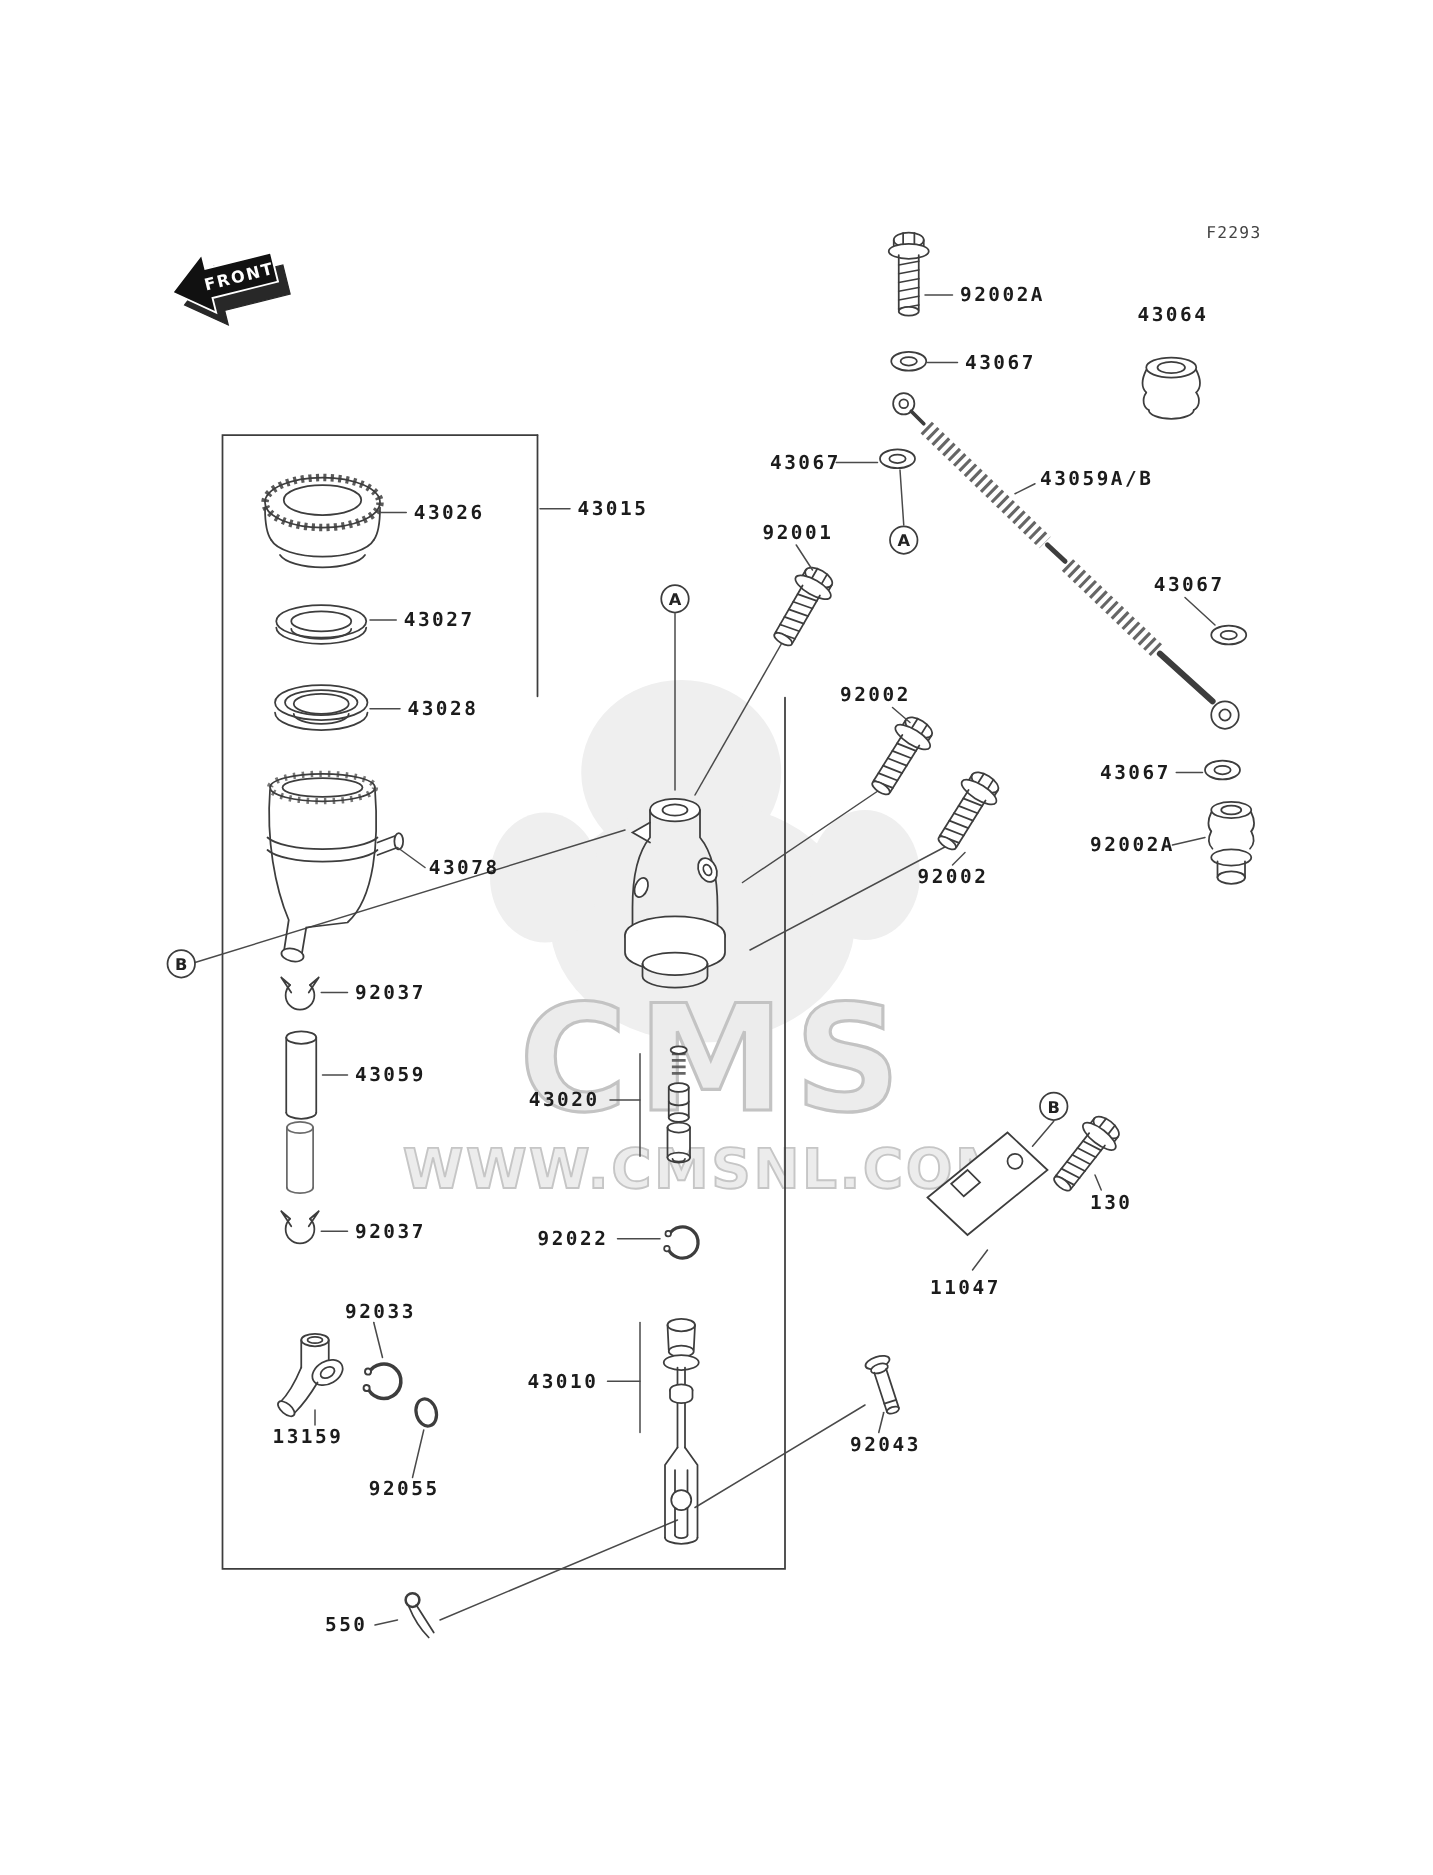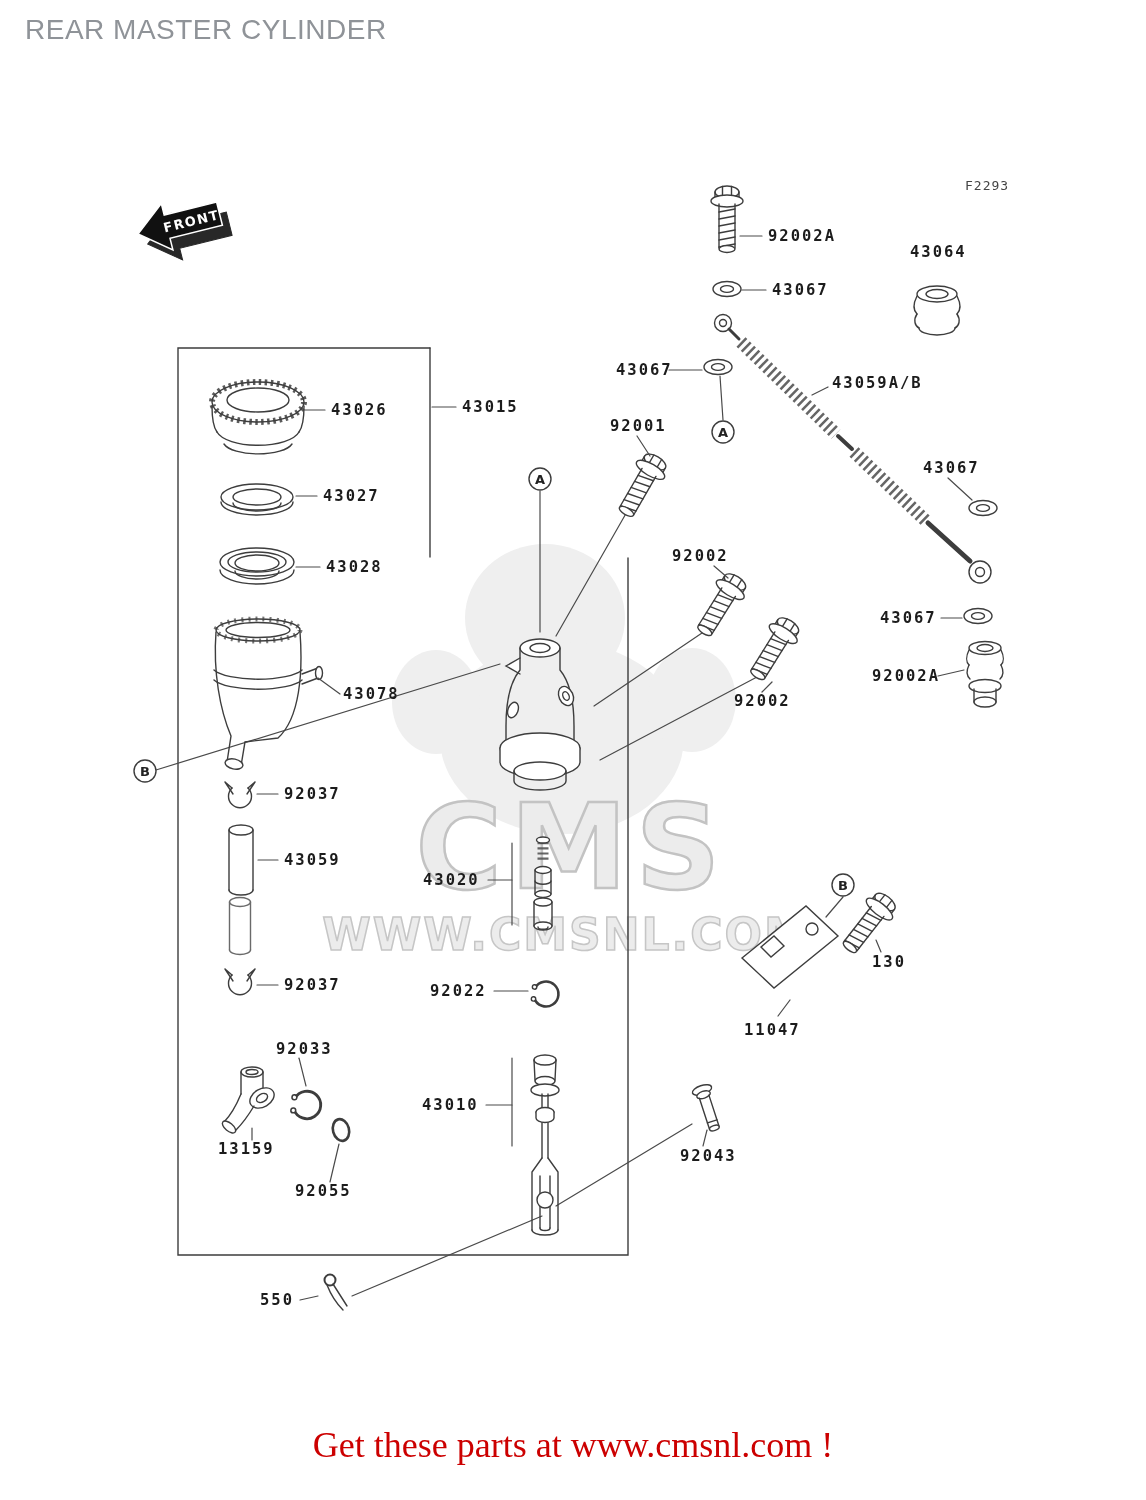--- a/index.html
+++ b/index.html
@@ -21,21 +21,20 @@
         letter-spacing:2px;fill:#ececec;stroke:#c6c6c6;stroke-width:1.5px;text-anchor:middle;}
   .front-txt{font-family:"DejaVu Sans",sans-serif;font-weight:bold;font-size:13px;
         letter-spacing:1.5px;fill:#fff;text-anchor:middle;}
   .coil{stroke:#555;stroke-linecap:butt;opacity:.9;}
 </style>
 </head>
 <body>
 
 <div class="page">
 
-  <div class="page-title">REAR MASTER CYLINDER</div>
 
   <svg width="1146" height="1500" viewBox="0 0 1146 1500">
 
     <defs>
       <g id="sym-bolt">
         <ellipse cx="0" cy="0" rx="12" ry="6" fill="#fff"></ellipse>
         <line x1="-12" y1="0" x2="-12" y2="9"></line>
           <line x1="12" y1="0" x2="12" y2="9"></line>
         <line x1="-4.5" y1="-5.5" x2="-4.5" y2="4"></line>
           <line x1="4.5" y1="-5.5" x2="4.5" y2="4"></line>
@@ -356,14 +355,13 @@
 
     <g transform="translate(138,234) rotate(-14)">
       <polygon points="4,7 34,-17 34,-5 88,-5 88,19 34,19 34,31" fill="#111" stroke="#111" transform="translate(3,5)" opacity=".9"></polygon>
       <polygon points="0,0 30,-24 30,-12 84,-12 84,12 30,12 30,24" fill="#111" stroke="#fff" stroke-width="1.5"></polygon>
       <text class="front-txt" x="55" y="5">FRONT</text>
     </g>
 
     <text class="figcode" x="965" y="190">F2293</text>
   </svg>
 
-  <div class="footer-link">Get these parts at www.cmsnl.com !</div>
 </div>
 
 </body></html>

